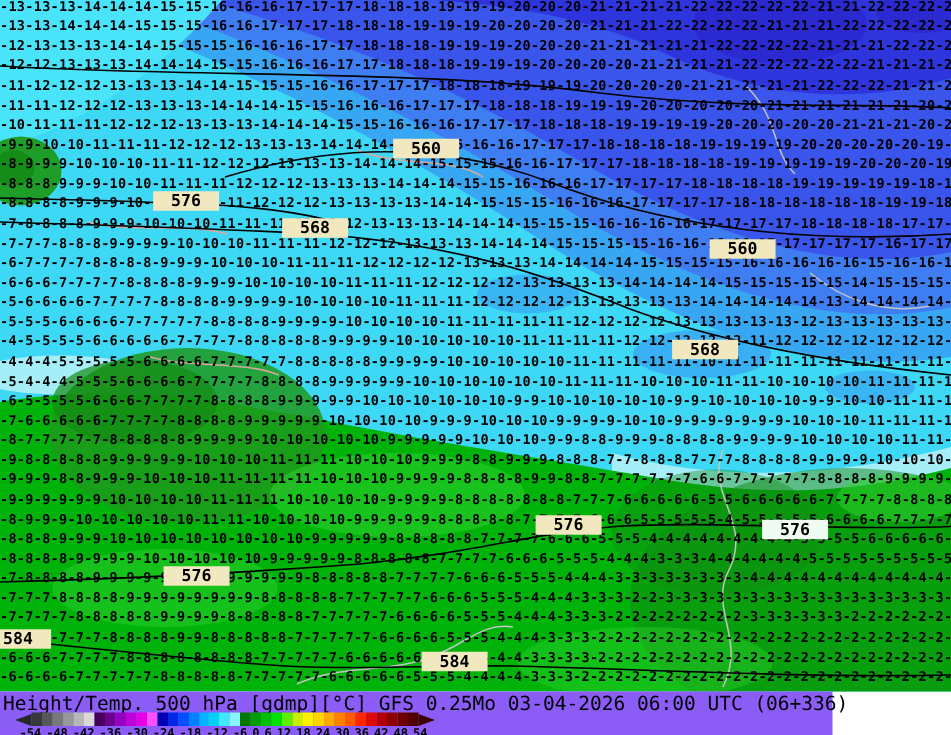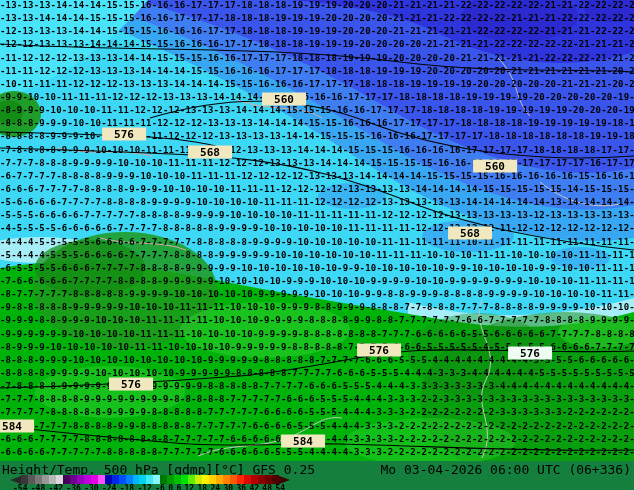--- a/index.html
+++ b/index.html
@@ -8,21 +8,21 @@
   
   #map{position:relative;width:634px;height:461px;overflow:hidden;background:#3cd8f5;}
   #map svg{position:absolute;left:0;top:0;}
   #digit-field{position:absolute;left:0;top:0;width:634px;height:461px;overflow:hidden;}
   .trow{height:13.15px;line-height:13px;white-space:nowrap;overflow:hidden;
         font:bold 9px "DejaVu Sans Mono",monospace;letter-spacing:.2px;color:#000;}
   .clabel{position:absolute;transform:translate(-50%,-50%);
           font:bold 11px "DejaVu Sans Mono",monospace;color:#000;
           padding:0 12px;line-height:13px;white-space:nowrap;}
   
-  #footer{position:absolute;left:0;top:461px;width:634px;height:29px;background:#15803d;text-align:right;}
+  #footer{position:absolute;left:0;top:461px;width:555px;height:29px;background:#8b5cf6;text-align:right;}
   #titlebar{display:flex;justify-content:space-between;padding:1px 3px 0 2px;
             font:13px "DejaVu Sans Mono",monospace;color:#000;white-space:nowrap;}
   #scale-wrap{position:absolute;left:10px;top:14px;width:300px;}
   #scale-row{display:flex;align-items:center;height:9px;}
   .arrow{width:0;height:0;border-top:4px solid transparent;border-bottom:4px solid transparent;}
   #arrow-left{border-right:11px solid #282828;}
   #arrow-right{border-left:11px solid #3c0000;}
   #scale-bar{display:flex;height:9px;width:258px;}
   #scale-bar div{flex:1 1 auto;height:9px;}
   #scale-labels{display:flex;justify-content:space-between;width:272px;margin-left:3px;

